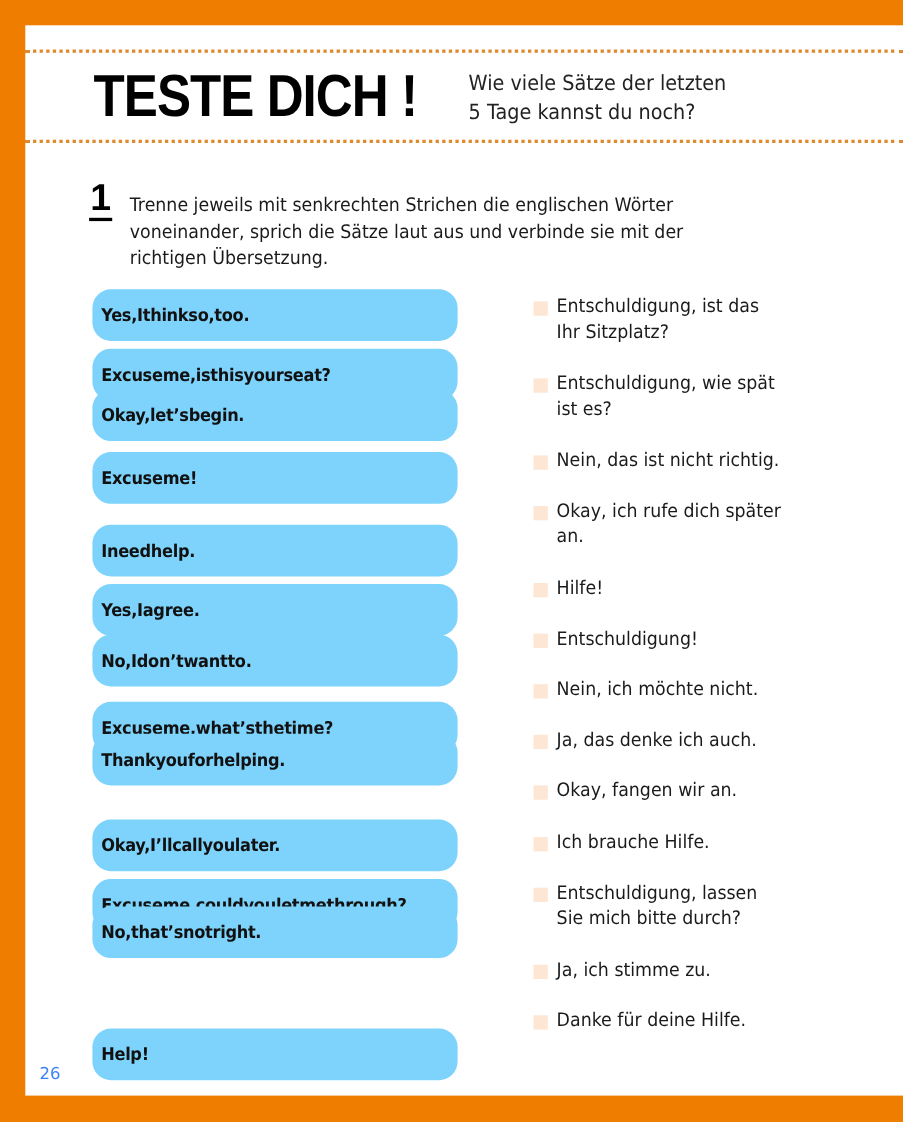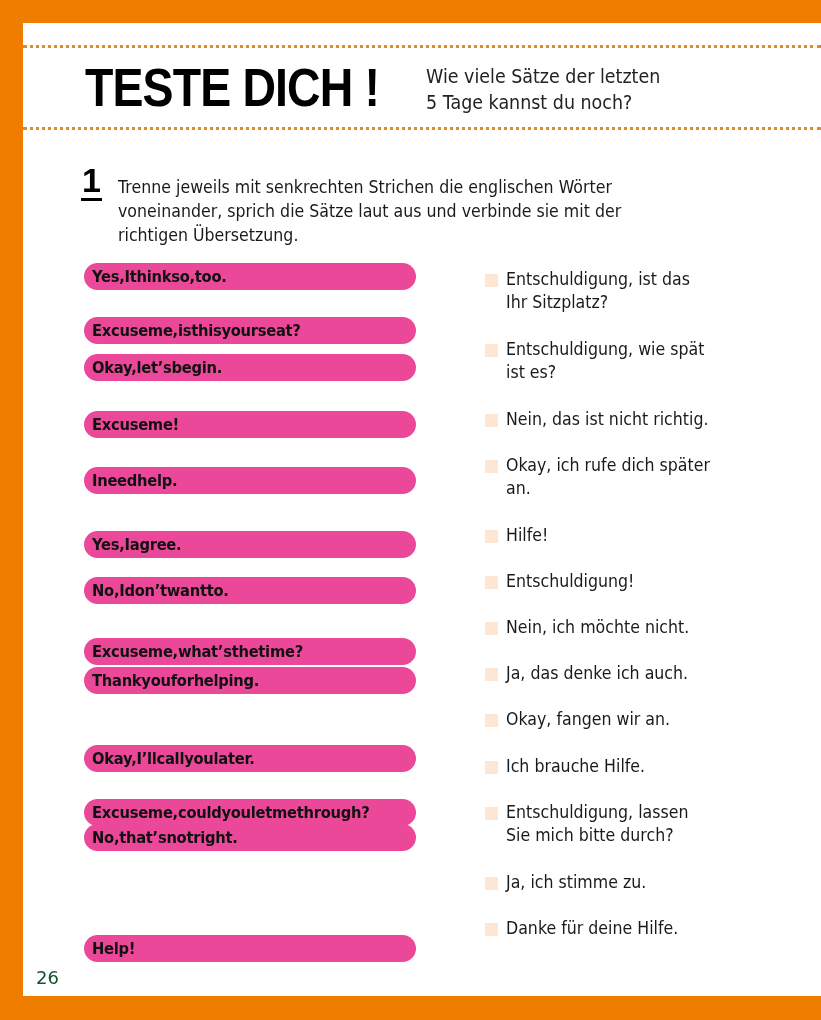--- a/index.html
+++ b/index.html
@@ -89,22 +89,22 @@
     .en-list {
       position: absolute;
       left: 61px;
       top: 240px;
       width: 332px;
     }
     .en-box {
       position: absolute;
       left: 0;
       width: 332px;
-      height: 27px;
-      background: #ec4899;
+      height: 47px;
+      background: #7dd3fc;
       box-sizing: border-box;
       padding-left: 8px;
       display: flex;
       align-items: center;
       border-radius: 17px;
     }
     .en-text {
       font-family: "DejaVu Sans", sans-serif;
       font-weight: bold;
       font-size: 16px;
@@ -147,22 +147,22 @@
       transform: scaleX(0.93);
       transform-origin: left top;
     }
     .de-text div { white-space: nowrap; }
 
     .page-number {
       position: absolute;
       left: 13px;
       top: 944px;
       font-family: "DejaVu Sans", sans-serif;
-      font-size: 18px;
-      color: #14532d;
+      font-size: 15px;
+      color: #3b82f6;
     }
   </style>
 </head>
 <body>
 
 <div class="page">
   <div class="dotline top"></div>
 
   <div class="title">TESTE DICH !</div>
   <div class="subtitle">
@@ -185,21 +185,21 @@
       </div>
     <div class="en-box" style="top:54px">
         <span class="en-text">Excuseme,isthisyourseat?</span>
       </div>
     <div class="en-box" style="top:91px">
         <span class="en-text">Okay,let’sbegin.</span>
       </div>
     <div class="en-box" style="top:148px">
         <span class="en-text">Excuseme!</span>
       </div>
-    <div class="en-box" style="top:204px">
+    <div class="en-box" style="top:214px">
         <span class="en-text">Ineedhelp.</span>
       </div>
     <div class="en-box" style="top:268px">
         <span class="en-text">Yes,Iagree.</span>
       </div>
     <div class="en-box" style="top:314px">
         <span class="en-text">No,Idon’twantto.</span>
       </div>
     <div class="en-box" style="top:375px">
         <span class="en-text">Excuseme,what’sthetime?</span>

